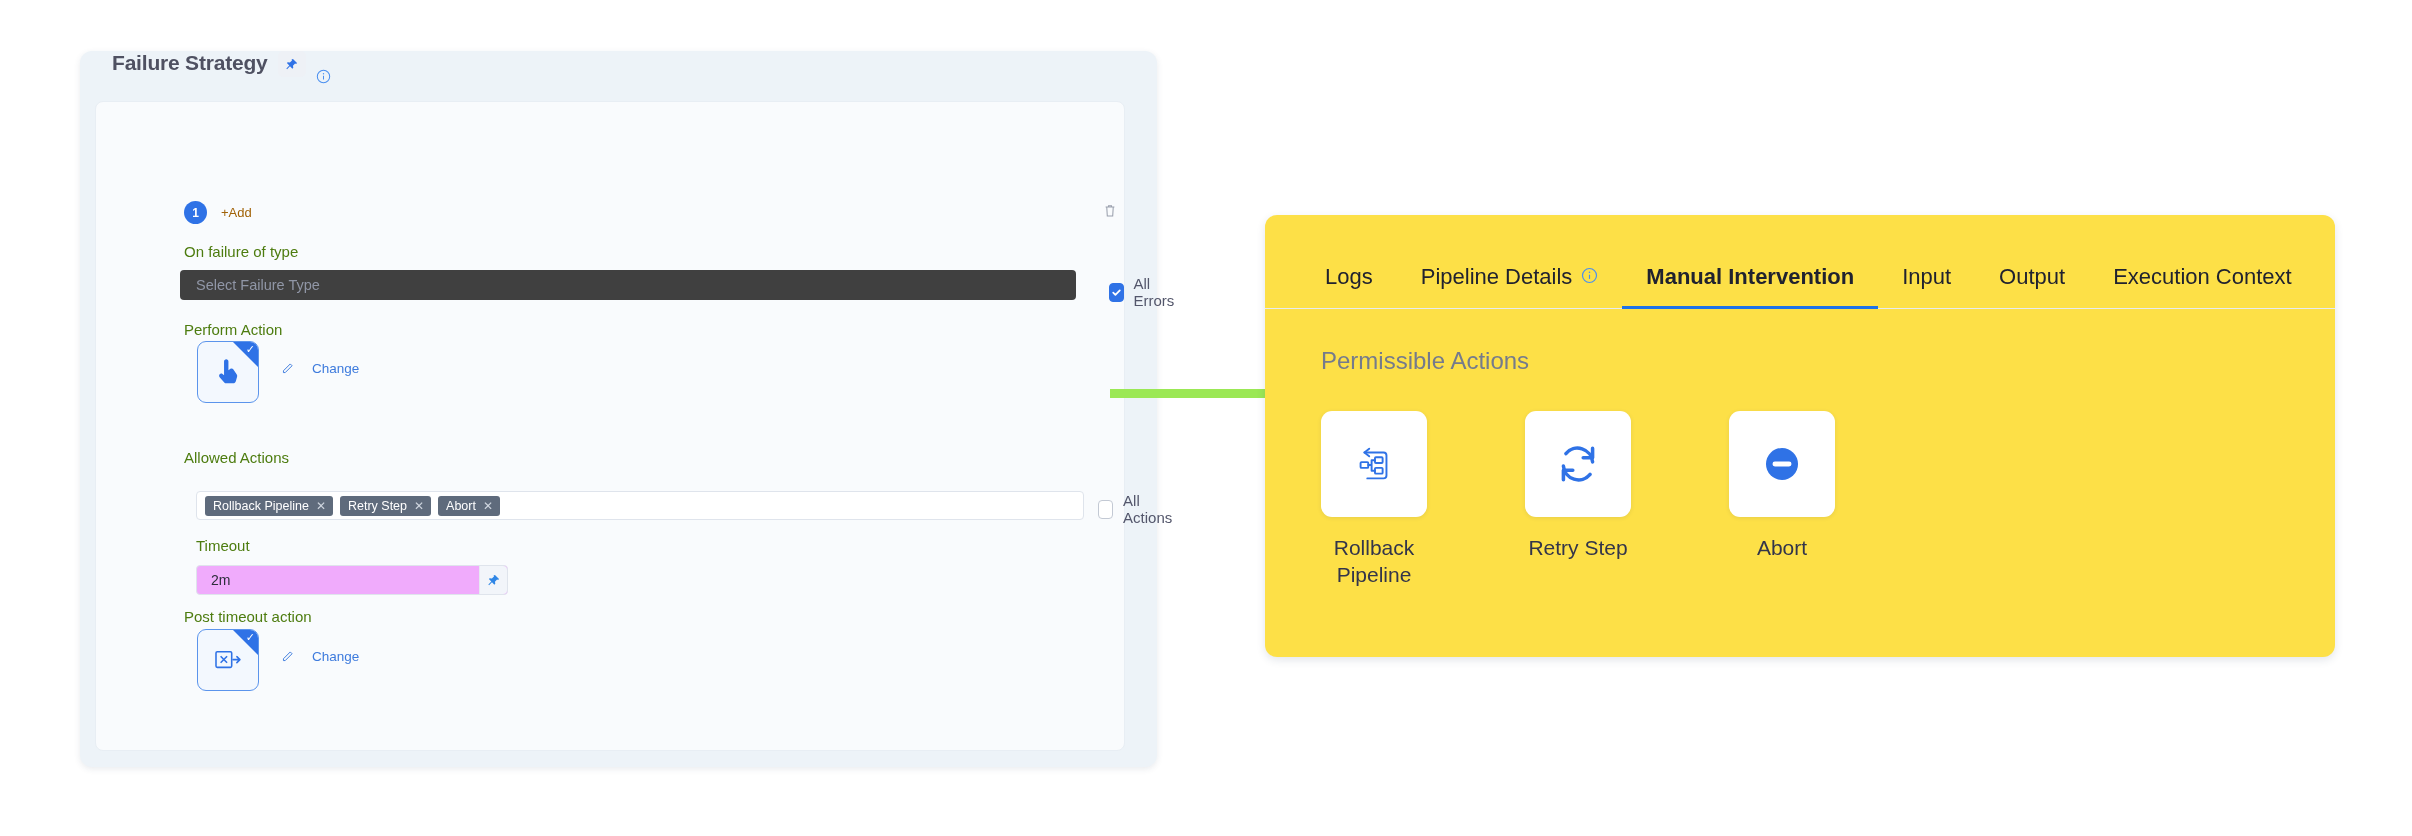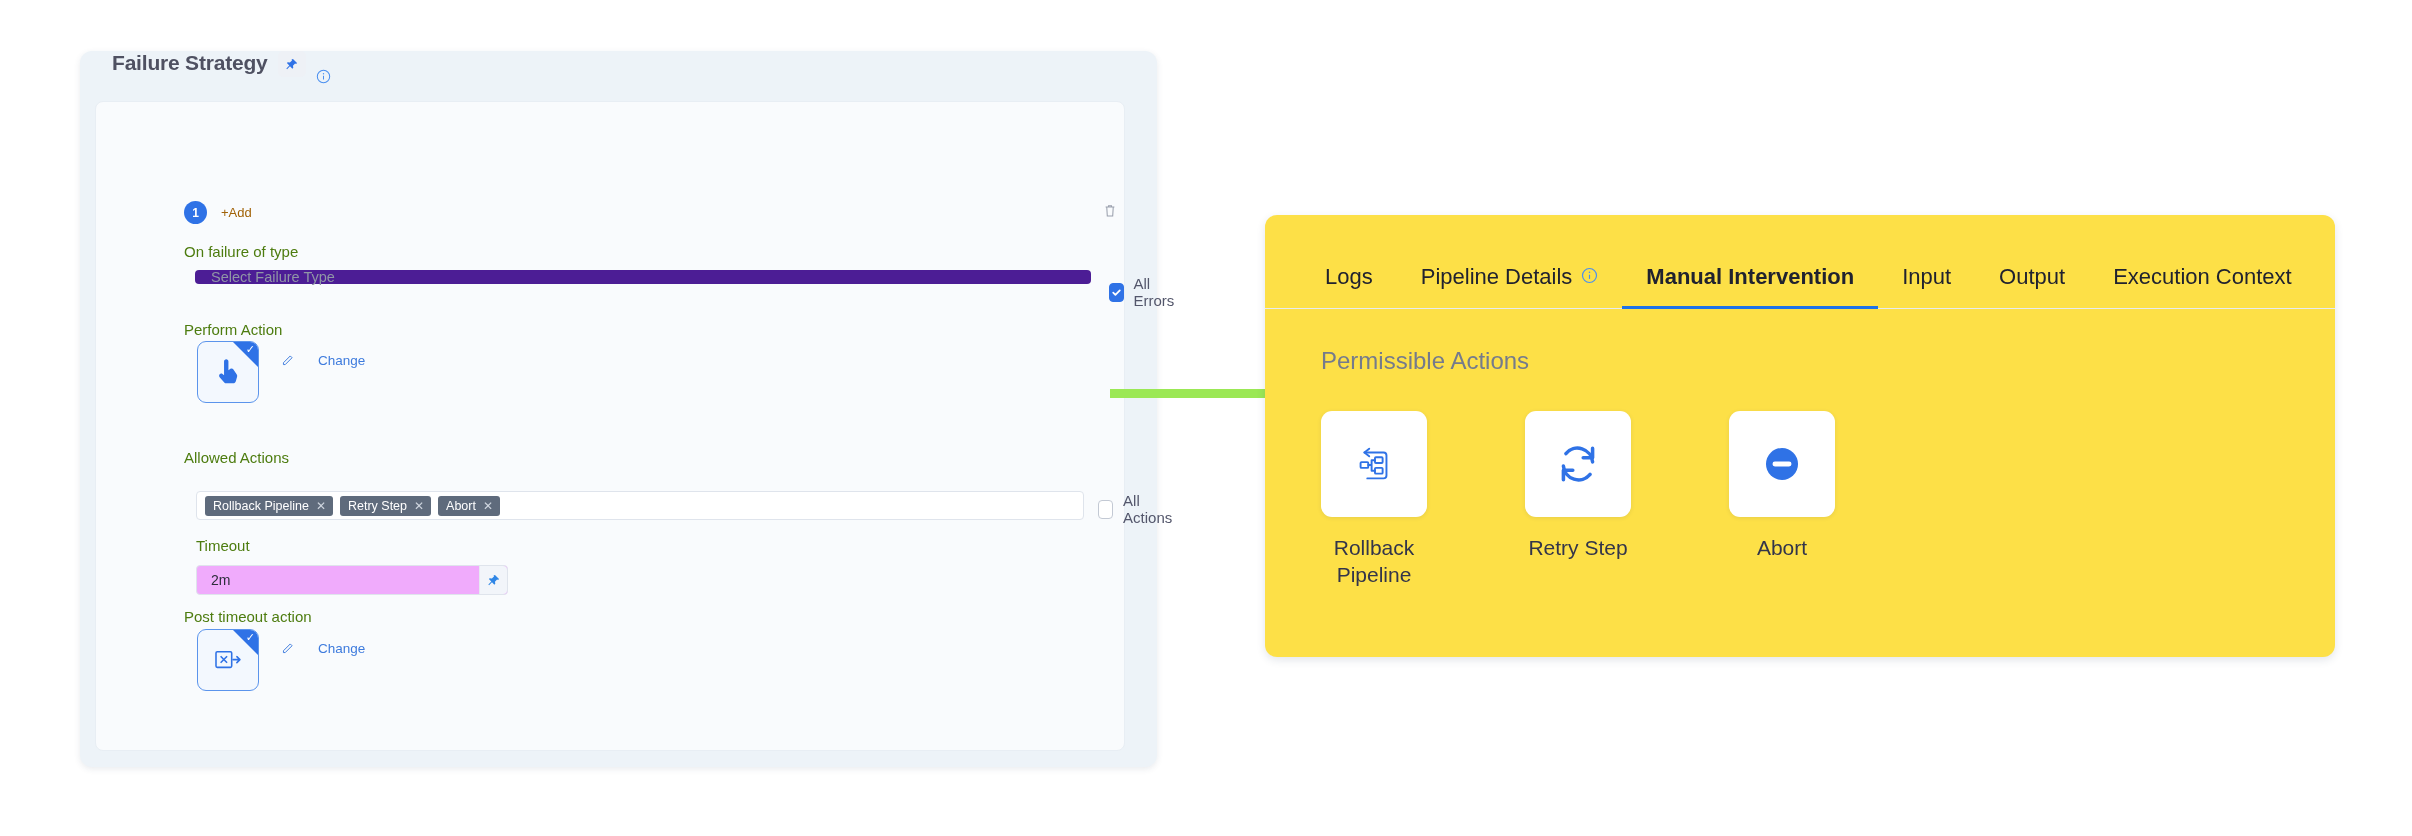--- a/index.html
+++ b/index.html
@@ -71,23 +71,23 @@
     position: absolute;
     font-size: 15px; color: #4d7c0f;
   }
   .lbl-failtype { left: 104px; top: 192px; }
   .lbl-perform  { left: 104px; top: 270px; }
   .lbl-allowed  { left: 104px; top: 398px; }
   .lbl-timeout  { left: 116px; top: 486px; }
   .lbl-posttime { left: 104px; top: 557px; }
 
   .select-fail {
-    position: absolute; left: 115px; top: 219px;
-    width: 896px; height: 14px;
-    background: #4c1d95; border-radius: 4px;
+    position: absolute; left: 100px; top: 219px;
+    width: 896px; height: 30px;
+    background: #404040; border-radius: 4px;
     display: flex; align-items: center;
     padding-left: 16px;
     font-size: 14.5px; color: #9096a6;
   }
   .chk-row { position: absolute; display: flex; align-items: center; gap: 10px; }
   .chk-errors  { left: 1029px; top: 224px; }
   .chk-actions { left: 1018px; top: 441px; }
   .chk-box {
     width: 19px; height: 19px; border-radius: 4px;
     border: 1.4px solid #c3c9d4; background: #fff;
@@ -115,22 +115,22 @@
     position: absolute; right: 0; top: 0;
     width: 0; height: 0;
     border-top: 25px solid #2f72e6;
     border-left: 25px solid transparent;
   }
   .corner-check {
     position: absolute; right: 3px; top: 2px;
     color: #fff; font-size: 11px; line-height: 1;
   }
   .change-link {
-    display: flex; align-items: center; gap: 24px;
-    margin-top: 12px;
+    display: flex; align-items: center; gap: 18px;
+    margin-top: 20px;
     font-size: 13.5px; color: #3e7bdd;
   }
 
   .tags-field {
     position: absolute; left: 116px; top: 440px;
     width: 888px; height: 29px;
     background: #fff; border: 1px solid #dfe4ec; border-radius: 4px;
     display: flex; align-items: center; gap: 7px;
     padding-left: 8px;
   }

